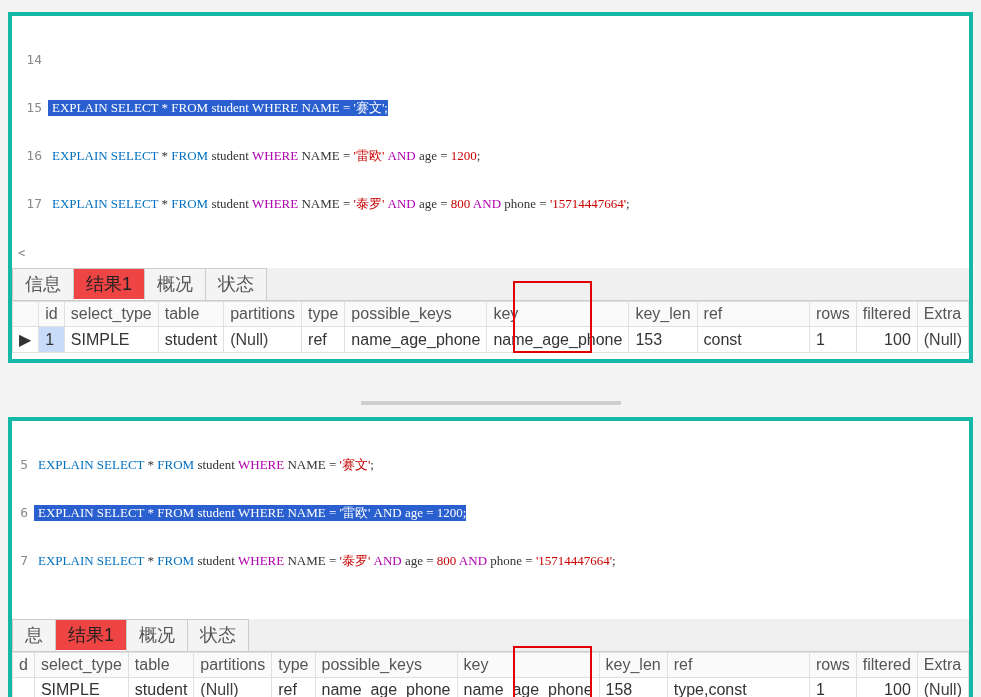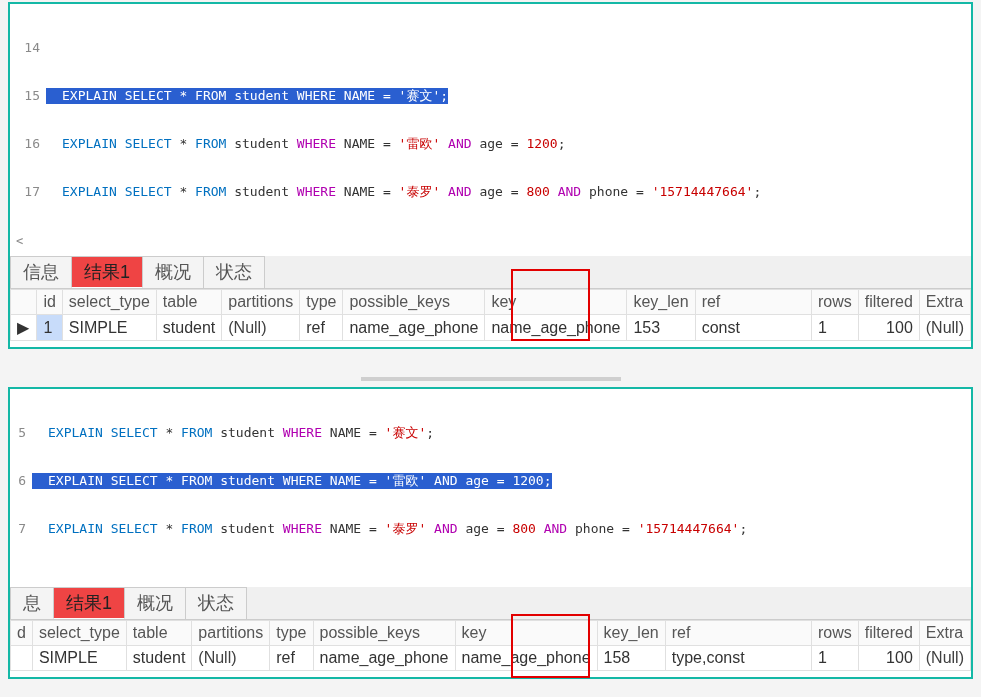--- a/index.html
+++ b/index.html
@@ -6,42 +6,43 @@
     margin: 0;
     padding: 0;
     font-family: "Microsoft YaHei", Arial, sans-serif;
     font-size: 12px;
     background: #f4f4f4;
     color: #333;
     width: 981px;
   }
   .panel {
     background: #fff;
-    border: 2px solid #14b8a6;
-    margin: 2px 8px;
+    border: 4px solid #14b8a6;
+    margin: 12px 8px;
     position: relative;
   }
   .code-area {
     font-family: Consolas, monospace;
     font-size: 13px;
     line-height: 16px;
     padding: 4px 0 2px 0;
     white-space: pre;
   }
   .code-line { display:flex; }
   .gutter {
     width: 30px;
     text-align: right;
     color: #8a8a8a;
     padding-right: 6px;
     flex:0 0 30px;
   }
   .gutter.narrow { width:16px; flex:0 0 16px; }
   .code-text {
-    padding-left:16px;
+    padding-left:4px;
+    font-family:Liberation Serif, serif;
   }
   .kw { color: #0070c0; }
   .kw2 { color: #b000b0; }
   .str { color: #c80000; }
   .num { color: #c80000; }
   .ident { color: #333; }
   .hl {
     background: #2a5fd0;
     color: #fff;
   }

